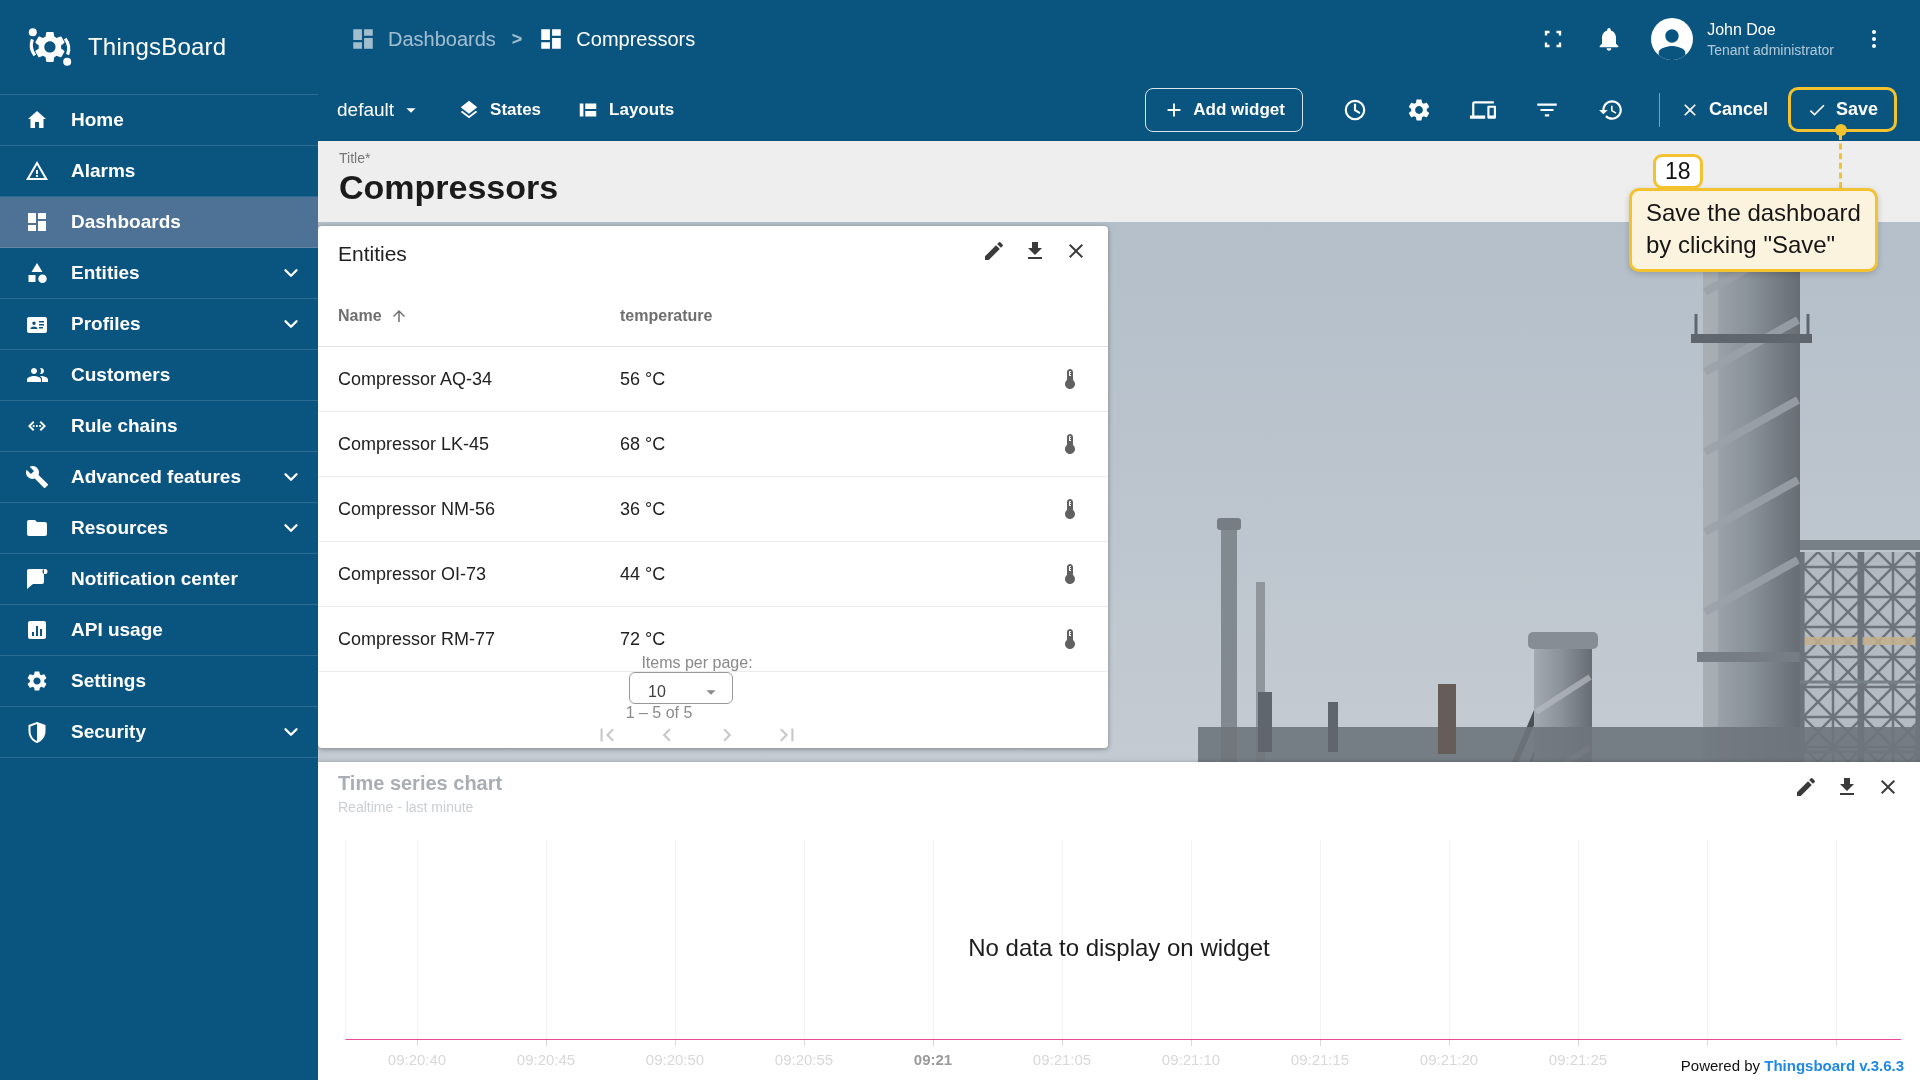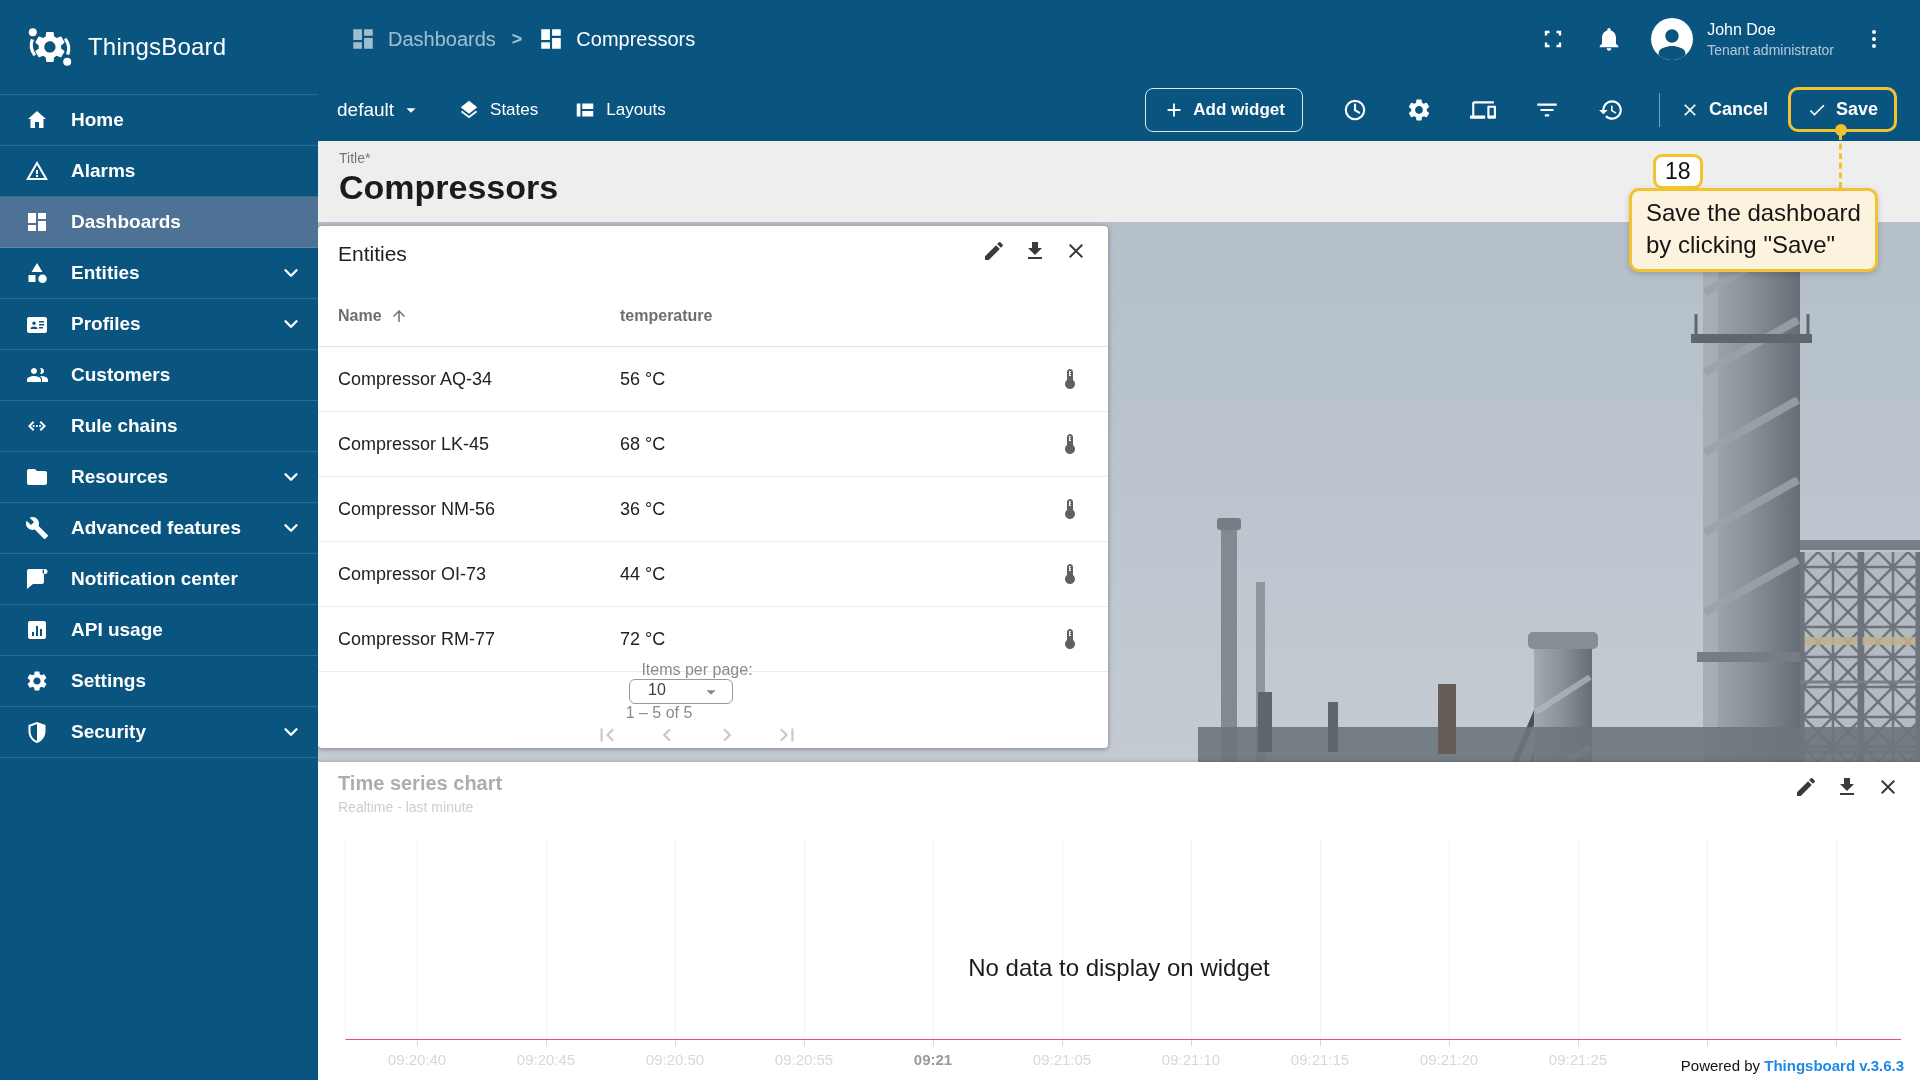--- a/index.html
+++ b/index.html
@@ -40,21 +40,21 @@
   .avatar .icon { width:40px; height:40px; margin-top:4px; }
   .user-name { font-size:16px; font-weight:500; }
   .user-role { font-size:14px; color:rgba(255,255,255,.68); margin-top:3px; }
   .kebab { width:24px; height:24px; color:#fff; cursor:pointer; }
 
   .toolbar { height:63px; flex:none; background:#0a5480; color:#fff; display:flex; align-items:center;
              padding:0 23px 0 19px; }
   .tb-left { display:flex; align-items:center; gap:36px; }
   .state-select { display:flex; align-items:center; gap:6px; font-size:19px; cursor:pointer; }
   .state-select .icon { width:22px; height:22px; }
-  .tb-btn { display:flex; align-items:center; gap:10px; font-size:17px; font-weight:400; cursor:pointer; }
+  .tb-btn { display:flex; align-items:center; gap:10px; font-size:17px; font-weight:700; cursor:pointer; }
   .tb-btn .icon { width:22px; height:22px; }
   .tb-right { margin-left:auto; display:flex; align-items:center; }
   .add-widget { display:flex; align-items:center; gap:8px; border:1px solid rgba(255,255,255,.85);
                 border-radius:8px; height:44px; padding:0 17px; font-size:17px; font-weight:600;
                 cursor:pointer; margin-right:20px; }
   .add-widget .icon { width:22px; height:22px; }
   .tb-icon-btn { width:26px; height:26px; margin:0 19px; color:#fff; cursor:pointer; }
   .tb-divider { width:1px; height:34px; background:rgba(255,255,255,.45); margin:0 8px 0 16px; }
   .cancel-btn { display:flex; align-items:center; gap:9px; font-size:18px; font-weight:600;
                 padding:8px 12px; cursor:pointer; }
@@ -84,36 +84,36 @@
   .col-temp { flex:1; cursor:pointer; }
   .ew-rows { position:absolute; left:0; right:0; top:121px; }
   .t-row { height:65px; border-bottom:1px solid #ececec; display:flex; align-items:center;
            padding-left:20px; font-size:18px; color:#212121; cursor:pointer; }
   .t-row .name { width:282px; }
   .t-row .temp { flex:1; }
   .t-row .temp-ic { width:24px; height:24px; color:#616161; margin-right:26px; }
   .ew-footer { position:absolute; left:0; right:0; bottom:0; height:76px; display:flex; align-items:center;
                justify-content:flex-end; padding-right:32px; color:#8a8a8a; font-size:16px;flex-direction:column; }
   .ipp-select { width:104px; height:46px; border:1px solid #999; border-radius:6px; display:flex;
-                padding:1px 10px 0 18px; margin:0 48px 0 16px; color:#3f3f3f; cursor:pointer; }
+                align-items:center; padding:8px 10px 0 18px; margin:0 48px 0 16px; color:#3f3f3f; cursor:pointer; }
   .ipp-select .icon { margin-left:auto; width:22px; height:22px; color:#8a8a8a; }
   .range-label { margin-right:76px; }
   .pg-btns { display:flex; gap:34px; }
   .pg-btn { width:26px; height:26px; color:#c9c9c9; cursor:pointer; }
 
   .cw-title { position:absolute; left:20px; top:10px; font-size:20px; font-weight:600; color:#a9aeb4; }
   .cw-sub { position:absolute; left:20px; top:37px; font-size:14px; color:#c9ced3; }
   .plot { position:absolute; left:27px; top:78px; width:1556px; height:200px;
           border-bottom:1px solid #ec4899; border-left:1px solid #f3f3f3; overflow:visible; }
   .gridline { position:absolute; top:0; bottom:0; width:1px; background:#f3f3f3; }
   .tickmark { position:absolute; top:200px; height:6px; width:1px; background:#d9d9d9; }
   .tick-label { position:absolute; top:211px; transform:translateX(-50%); font-size:15px; color:#d8d8d8;
                 white-space:nowrap; }
   .tick-label.em { color:#9b9b9b; font-weight:700; }
-  .no-data { position:absolute; left:50%; top:192px; transform:translateX(-50%); font-size:24px; color:#1c1c1c; }
+  .no-data { position:absolute; left:50%; top:172px; transform:translateX(-50%); font-size:24px; color:#1c1c1c; }
   .powered { position:absolute; right:14px; bottom:4px; font-size:15px; color:#111; background:#fff;
              padding:2px 2px 2px 10px; }
   .powered .brand { color:#1e88e5; font-weight:700; cursor:pointer; }
 
   
   .tut-dot { position:absolute; left:1517px; top:124px; width:12px; height:12px; border-radius:50%;
              background:#f2c230; z-index:60; }
   .tut-line { position:absolute; left:1521px; top:134px; height:54px; border-left:3px dashed #f2c230; z-index:60; }
   .tut-badge { position:absolute; left:1335px; top:154px; z-index:62; background:#fff;
                border:3px solid #f2c230; border-radius:9px; padding:1px 9px; font-size:23px; color:#111; }
@@ -206,37 +206,37 @@
           <span class="icon ">
             <svg viewBox="0 0 24 24">
               <path fill="currentColor" fill-rule="evenodd" d="M8 7l1.4 1.4L5.8 12l3.6 3.6L8 17l-5-5 5-5zm8 0l-1.4 1.4 3.6 3.6-3.6 3.6L16 17l5-5-5-5zm-8.2 4h1.7v2H7.8v-2zm3.2 0h1.7v2H11v-2zm3.2 0h1.7v2h-1.7v-2z"></path>
             </svg>
           </span>
           <span class="nav-label">Rule chains</span>
         </div>
         <div class="nav-item">
           <span class="icon ">
             <svg viewBox="0 0 24 24">
+              <path fill="currentColor" fill-rule="evenodd" d="M22.7 19l-9.1-9.1c.9-2.3.4-5-1.5-6.9-2-2-5-2.4-7.4-1.3L9 6 6 9 1.6 4.7C.4 7.1.9 10.1 2.9 12.1c1.9 1.9 4.6 2.4 6.9 1.5l9.1 9.1c.4.4 1 .4 1.4 0l2.3-2.3c.5-.4.5-1.1.1-1.4z"></path>
+            </svg>
+          </span>
+          <span class="nav-label">Advanced features</span>
+          <span class="icon chev">
+            <svg viewBox="0 0 24 24">
+              <path d="M6 9l6 6 6-6" fill="none" stroke="currentColor" stroke-width="2.6" stroke-linecap="round" stroke-linejoin="round"></path>
+            </svg>
+          </span>
+        </div>
+        <div class="nav-item">
+          <span class="icon ">
+            <svg viewBox="0 0 24 24">
               <path fill="currentColor" fill-rule="evenodd" d="M10 4l2 2h8c1.1 0 2 .9 2 2v10c0 1.1-.9 2-2 2H4c-1.1 0-2-.9-2-2V6c0-1.1.9-2 2-2h6z"></path>
             </svg>
           </span>
           <span class="nav-label">Resources</span>
-          <span class="icon chev">
-            <svg viewBox="0 0 24 24">
-              <path d="M6 9l6 6 6-6" fill="none" stroke="currentColor" stroke-width="2.6" stroke-linecap="round" stroke-linejoin="round"></path>
-            </svg>
-          </span>
-        </div>
-        <div class="nav-item">
-          <span class="icon ">
-            <svg viewBox="0 0 24 24">
-              <path fill="currentColor" fill-rule="evenodd" d="M22.7 19l-9.1-9.1c.9-2.3.4-5-1.5-6.9-2-2-5-2.4-7.4-1.3L9 6 6 9 1.6 4.7C.4 7.1.9 10.1 2.9 12.1c1.9 1.9 4.6 2.4 6.9 1.5l9.1 9.1c.4.4 1 .4 1.4 0l2.3-2.3c.5-.4.5-1.1.1-1.4z"></path>
-            </svg>
-          </span>
-          <span class="nav-label">Advanced features</span>
           <span class="icon chev">
             <svg viewBox="0 0 24 24">
               <path d="M6 9l6 6 6-6" fill="none" stroke="currentColor" stroke-width="2.6" stroke-linecap="round" stroke-linejoin="round"></path>
             </svg>
           </span>
         </div>
         <div class="nav-item">
           <span class="icon ">
             <svg viewBox="0 0 24 24">
               <path fill="currentColor" fill-rule="evenodd" d="M4 2h13c1.1 0 2 .9 2 2v11c0 1.1-.9 2-2 2H8l-6 5V4c0-1.1.9-2 2-2zm16 5a2.5 2.5 0 100-5 2.5 2.5 0 000 5z"></path>

